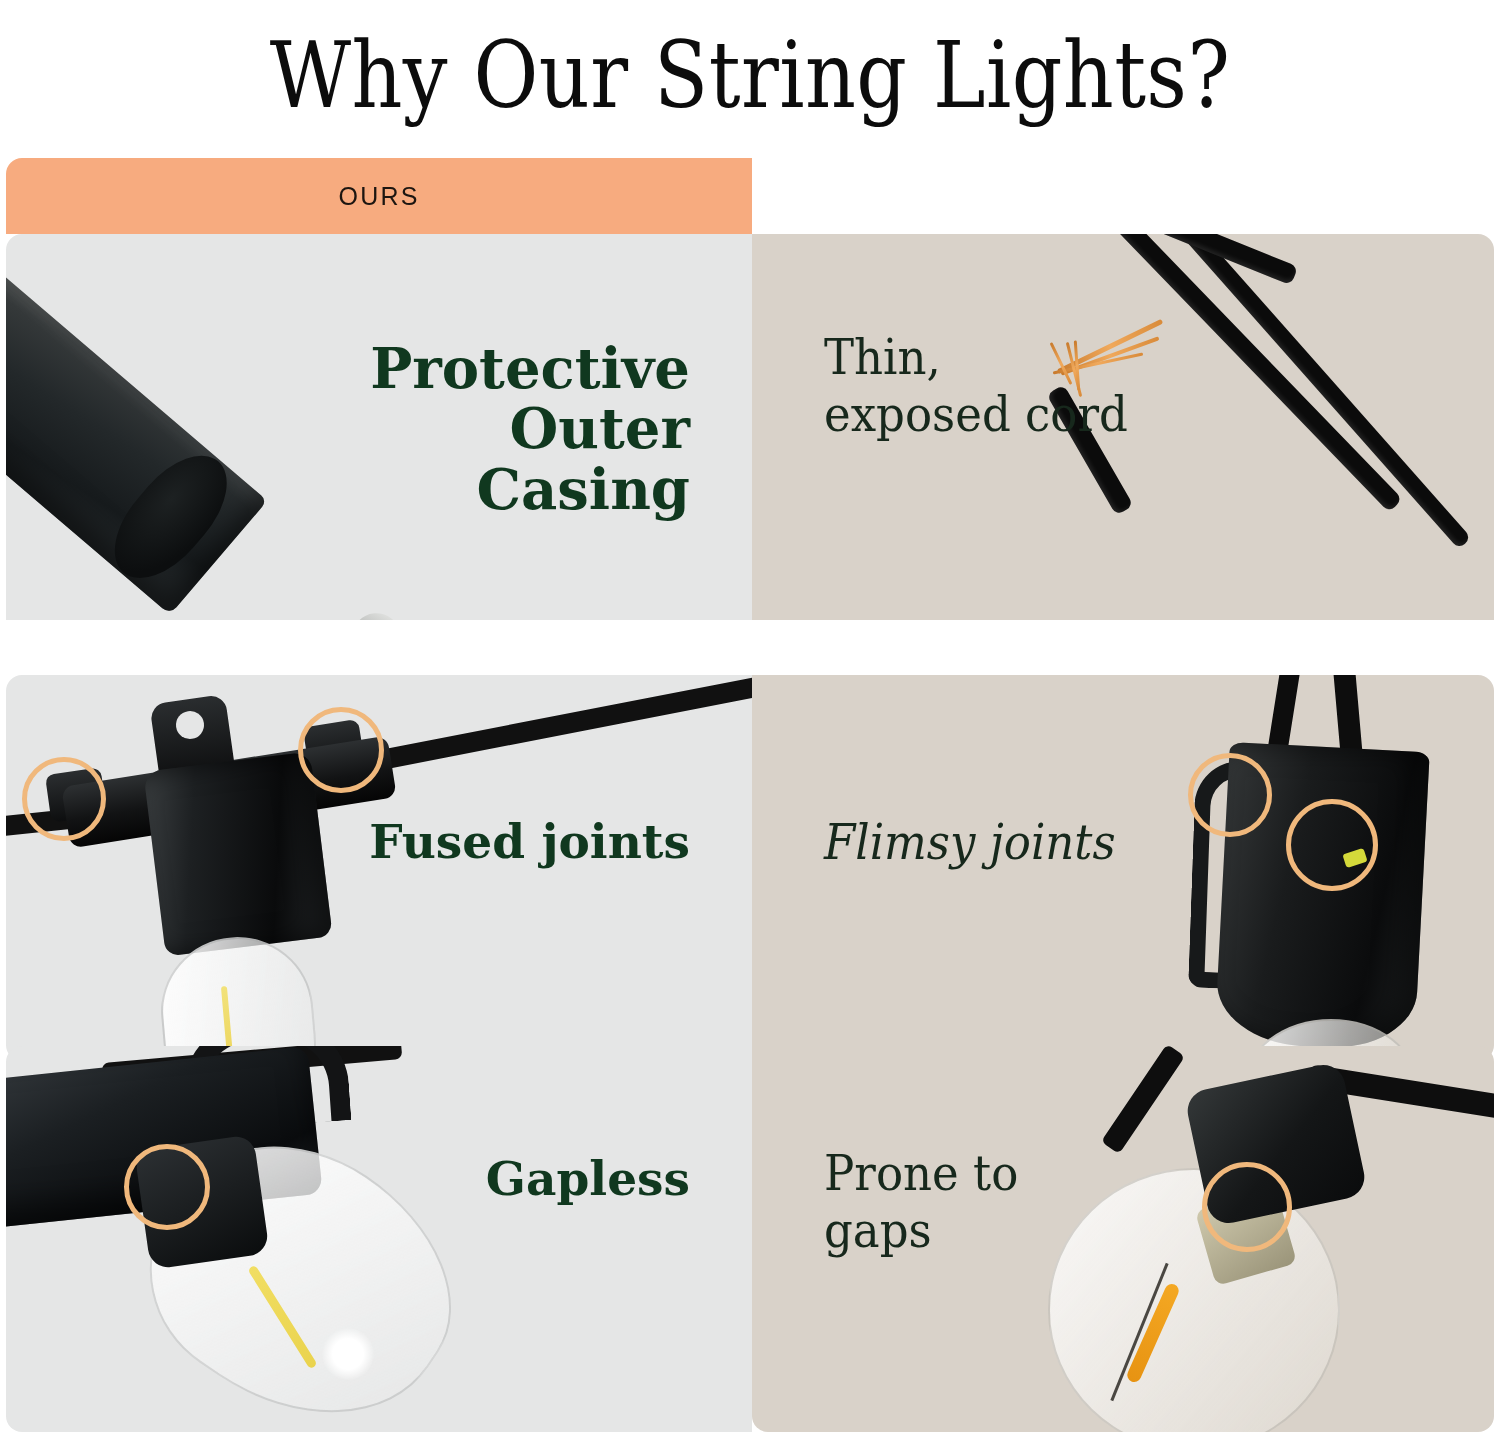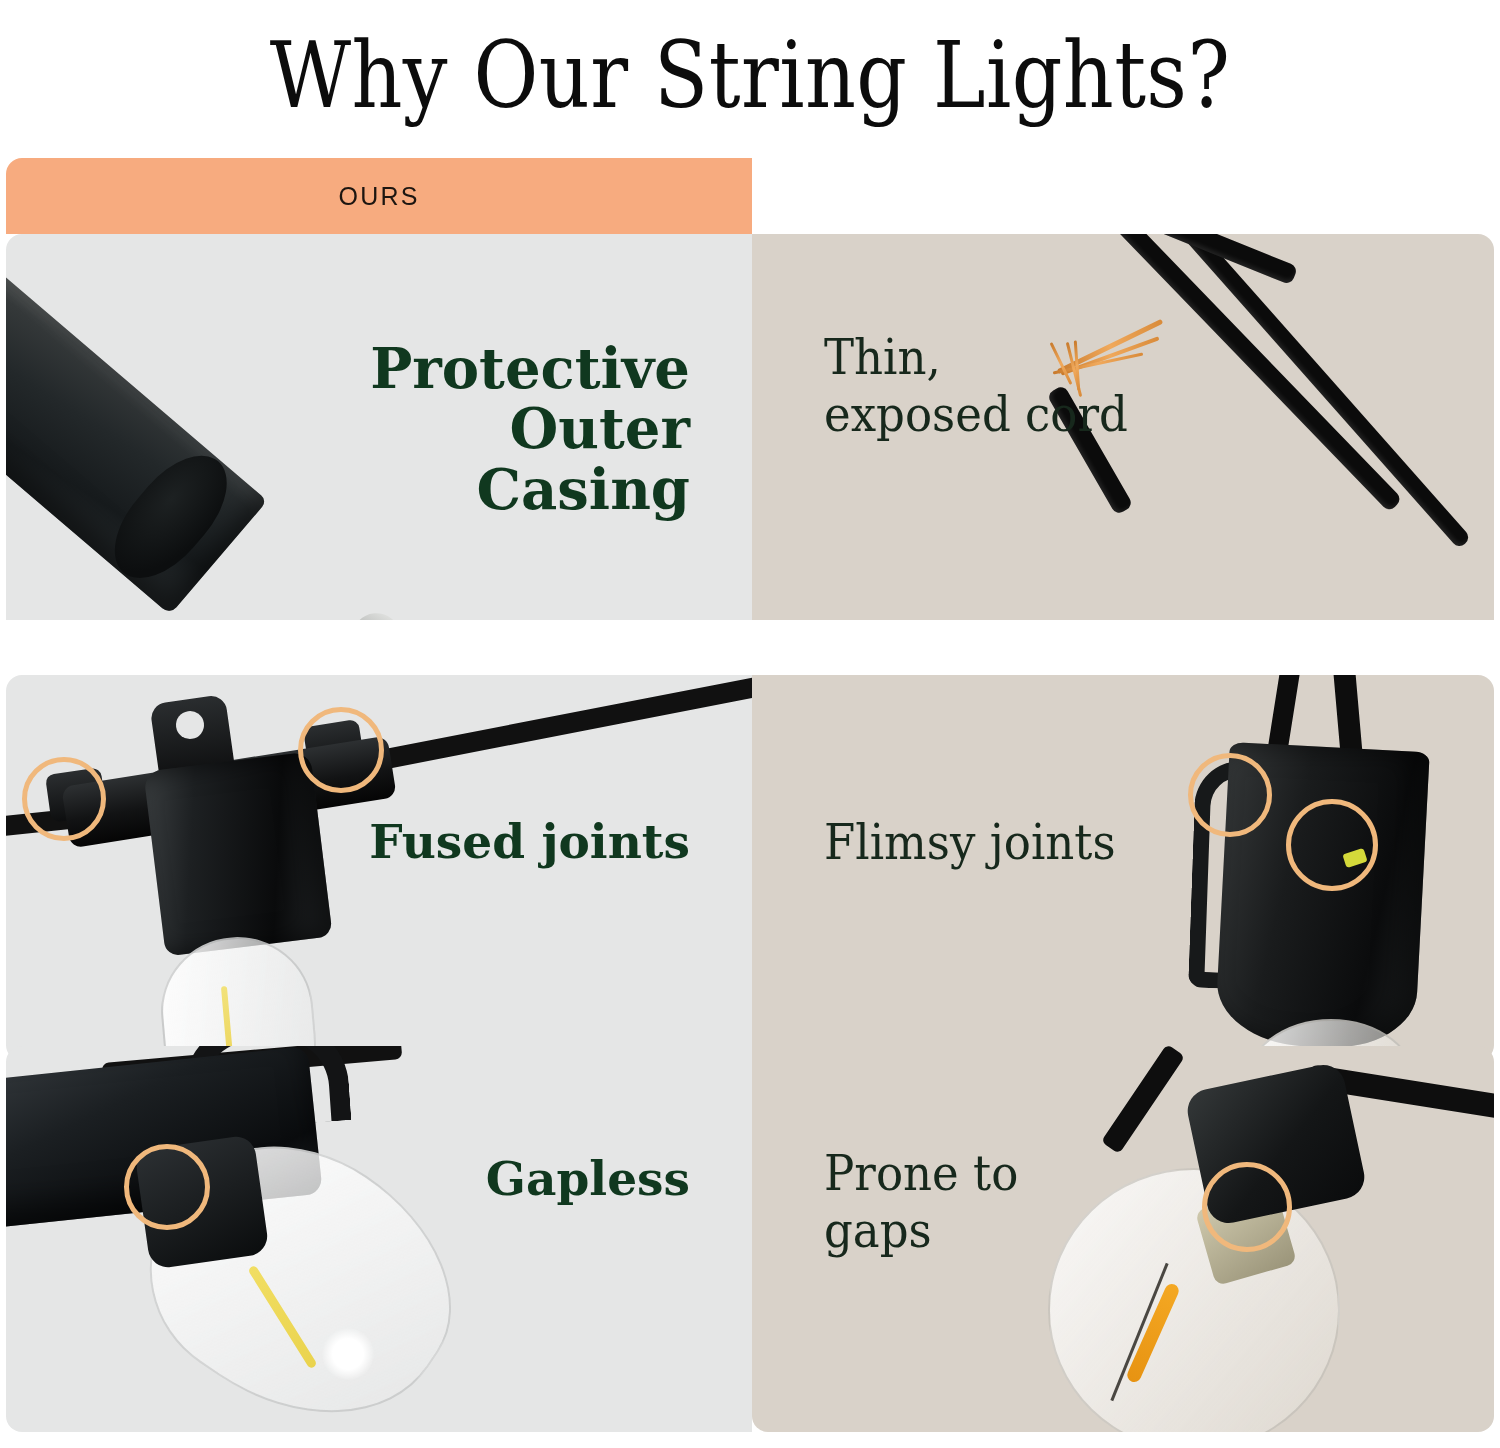--- a/index.html
+++ b/index.html
@@ -65,21 +65,21 @@
   }
   .cell-others{
     width:742px;height:386px;
     background:#d9d2c9;
   }
 
   
   .row-1 .cell-ours{border-radius:16px 0 0 0;}
   .row-1 .cell-others{border-radius:0 16px 0 0;}
   .row-2 .cell-ours{border-radius:16px 0 0 16px;}
-  .row-2 .cell-others{border-radius:0 16px 16px 0;}
+  .row-2 .cell-others{border-radius:0 16px 16px 0;font-style:italic;}
   .row-3 .cell-ours{border-radius:16px 0 0 16px;}
   .row-3 .cell-others{border-radius:0 16px 16px 16px;}
 
   
   .cap-ours{
     position:absolute;right:62px;
     font-family:"DejaVu Serif", serif;
     color:#10381f;
     font-weight:700;
     text-align:right;

